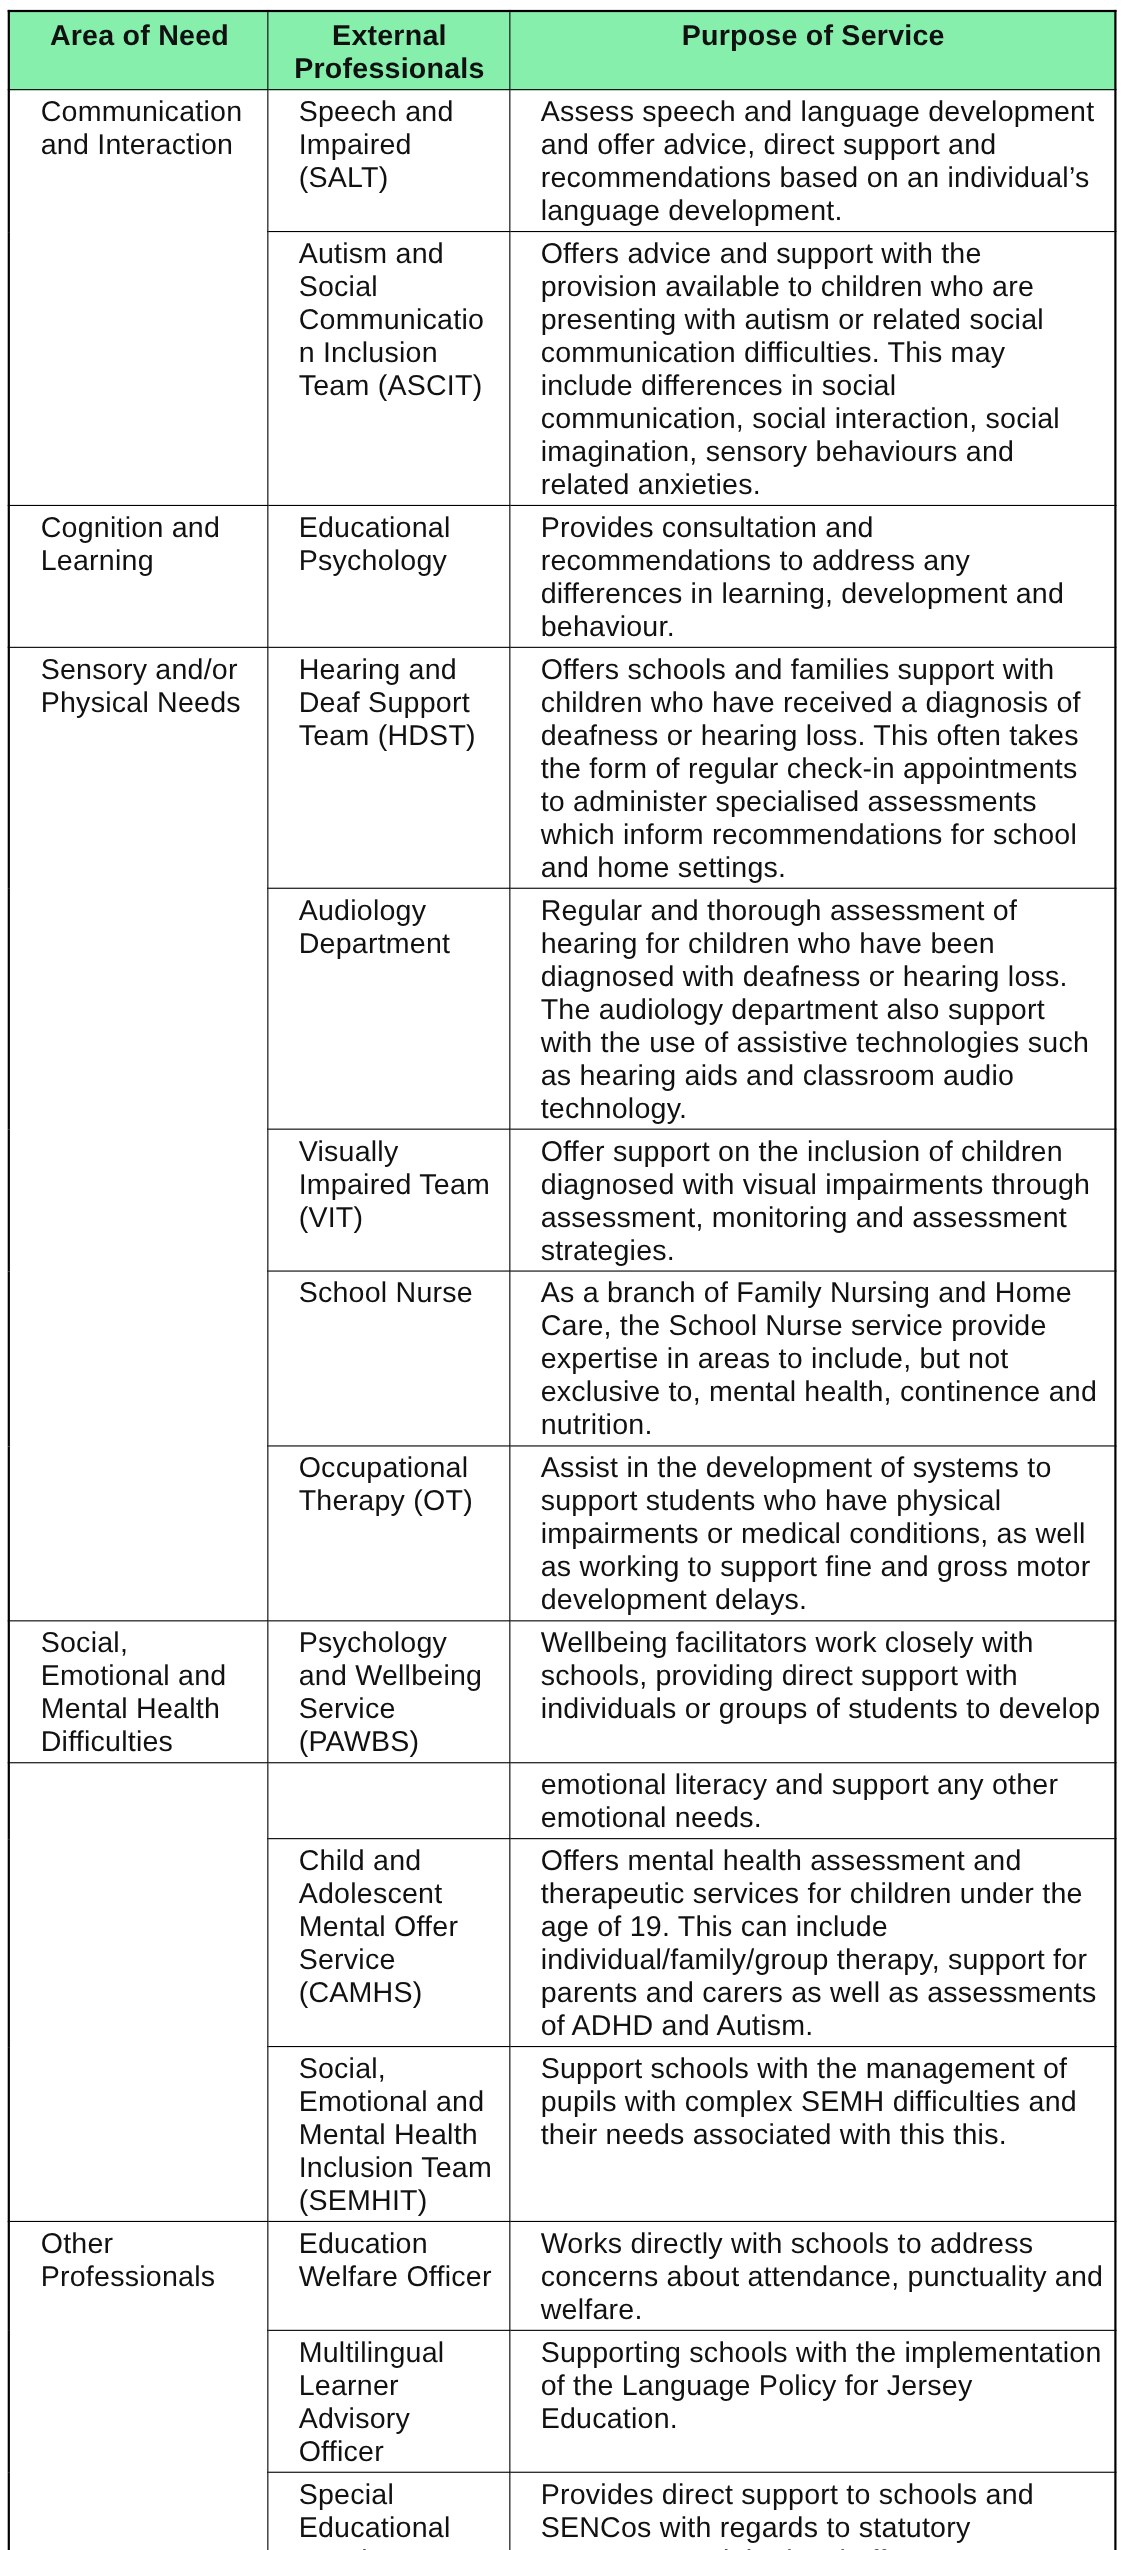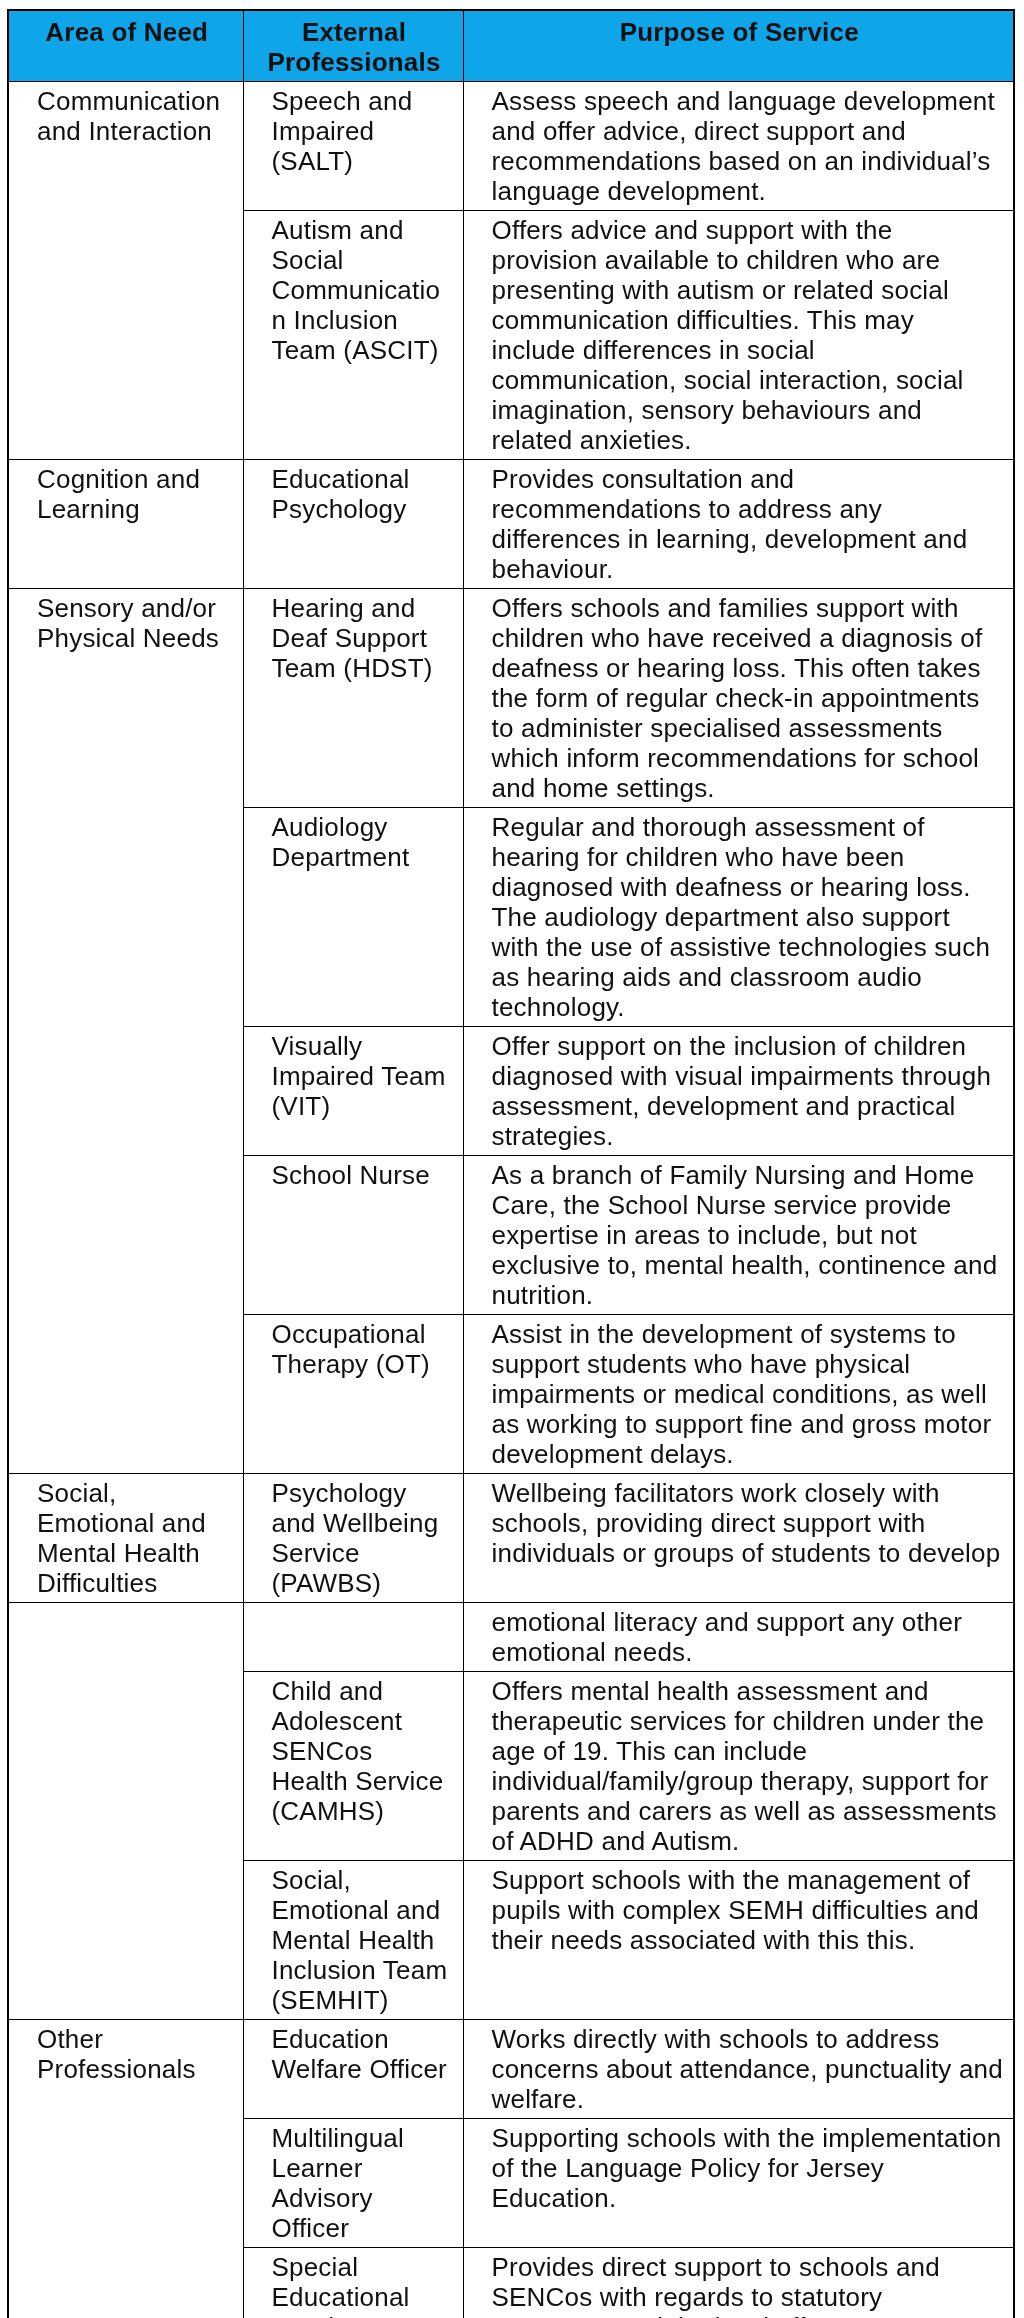--- a/index.html
+++ b/index.html
@@ -27,21 +27,21 @@
     border: 1.5px solid #000000;
     vertical-align: top;
     padding: 4px 10px 4px 12px;
     font-size: 26px;
     line-height: 30px;
     letter-spacing: 0.2px;
     word-wrap: break-word;
     box-sizing: border-box;
   }
   table.services th {
-    background: #0ea5e9;
+    background: #86efac;
     font-weight: 700;
     text-align: center;
     padding-top: 6px;
   }
   table.services td {
     font-weight: 400;
     text-align: left;
     padding-left: 28px;
   }
 </style>
@@ -81,42 +81,42 @@
         <td rowspan="5">Sensory and/or Physical Needs</td>
         <td>Hearing and Deaf Support Team (HDST)</td>
         <td>Offers schools and families support with children who have received a diagnosis of deafness or hearing loss. This often takes the form of regular check-in appointments to administer specialised assessments which inform recommendations for school and home settings.</td>
       </tr>
       <tr style="height:183px">
         <td>Audiology Department</td>
         <td>Regular and thorough assessment of hearing for children who have been diagnosed with deafness or hearing loss. The audiology department also support with the use of assistive technologies such as hearing aids and classroom audio technology.</td>
       </tr>
       <tr style="height:121px">
         <td>Visually Impaired Team (VIT)</td>
-        <td>Offer support on the inclusion of children diagnosed with visual impairments through assessment, development and practical strategies.</td>
+        <td>Offer support on the inclusion of children diagnosed with visual impairments through assessment, monitoring and assessment strategies.</td>
       </tr>
       <tr style="height:157px">
         <td>School Nurse</td>
         <td>As a branch of Family Nursing and Home Care, the School Nurse service provide expertise in areas to include, but not exclusive to, mental health, continence and nutrition.</td>
       </tr>
       <tr style="height:154px">
         <td>Occupational Therapy (OT)</td>
         <td>Assist in the development of systems to support students who have physical impairments or medical conditions, as well as working to support fine and gross motor development delays.</td>
       </tr>
       <tr style="height:88px">
         <td>Social, Emotional and Mental Health Difficulties</td>
         <td>Psychology and Wellbeing Service (PAWBS)</td>
         <td>Wellbeing facilitators work closely with schools, providing direct support with individuals or groups of students to develop</td>
       </tr>
       <tr style="height:63px">
         <td rowspan="3"></td>
         <td></td>
         <td>emotional literacy and support any other emotional needs.</td>
       </tr>
       <tr style="height:184px">
-        <td>Child and Adolescent SENCos Health Service (CAMHS)</td>
+        <td>Child and Adolescent Mental Offer Service (CAMHS)</td>
         <td>Offers mental health assessment and therapeutic services for children under the age of 19. This can include individual/family/group therapy, support for parents and carers as well as assessments of ADHD and Autism.</td>
       </tr>
       <tr style="height:153px">
         <td>Social, Emotional and Mental Health Inclusion Team (SEMHIT)</td>
         <td>Support schools with the management of pupils with complex SEMH difficulties and their needs associated with this this.</td>
       </tr>
       <tr style="height:93px">
         <td rowspan="4">Other Professionals</td>
         <td>Education Welfare Officer</td>
         <td>Works directly with schools to address concerns about attendance, punctuality and welfare.</td>

